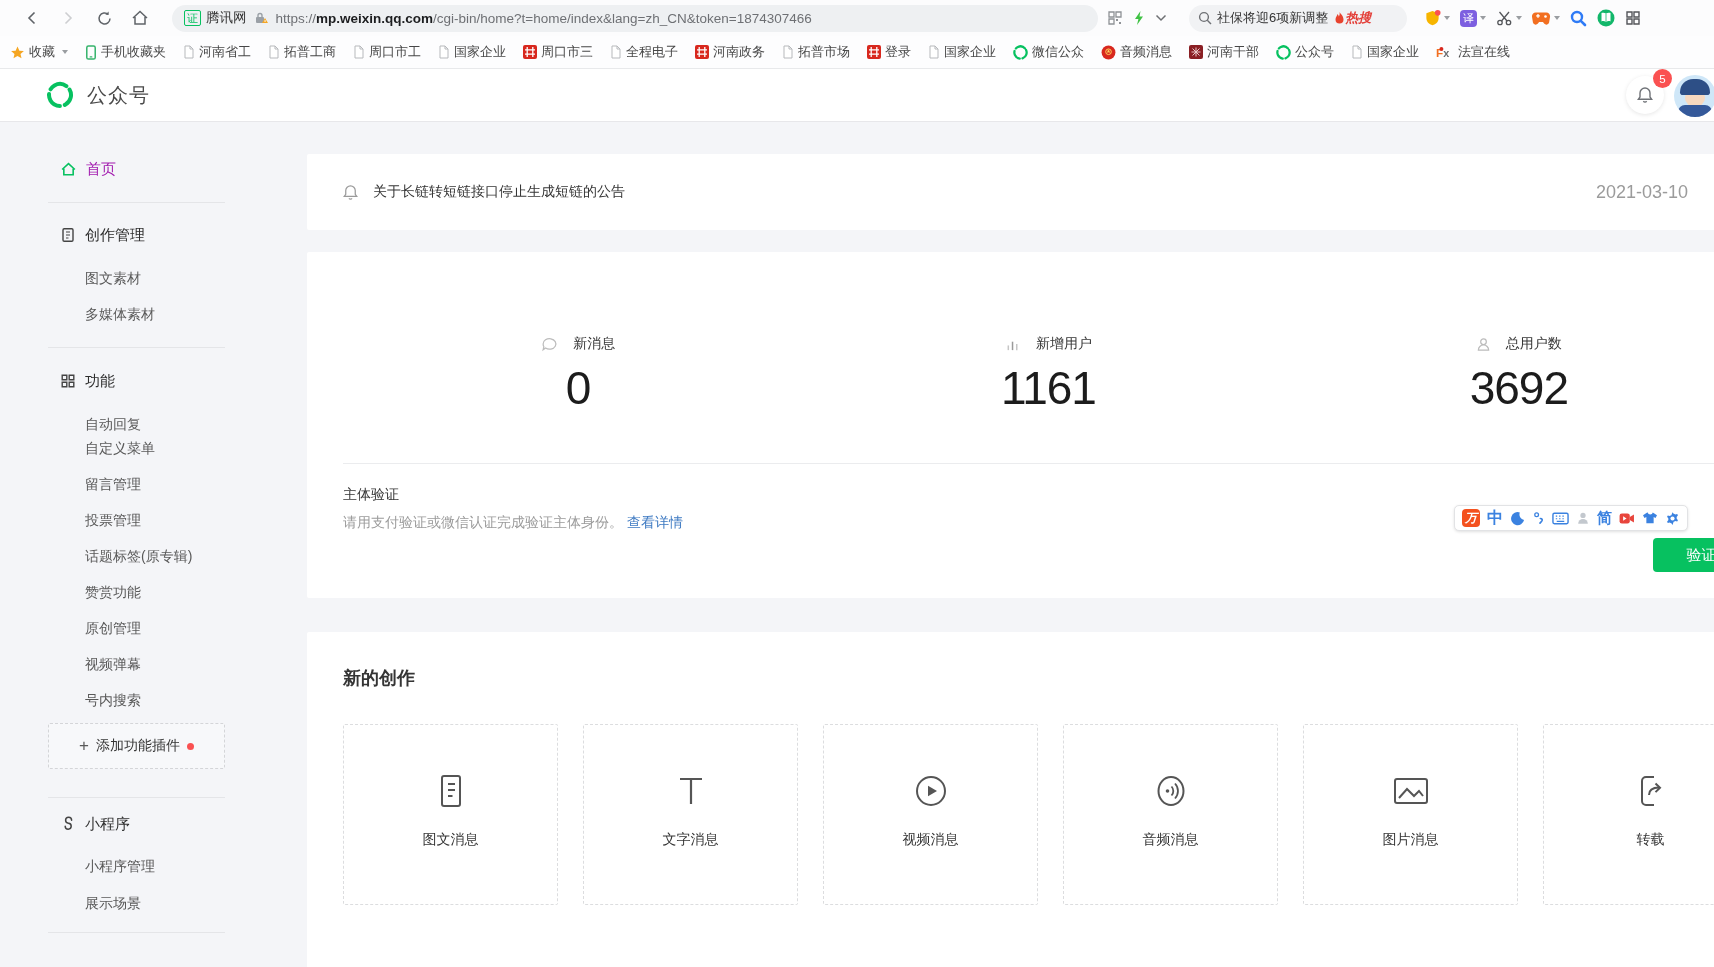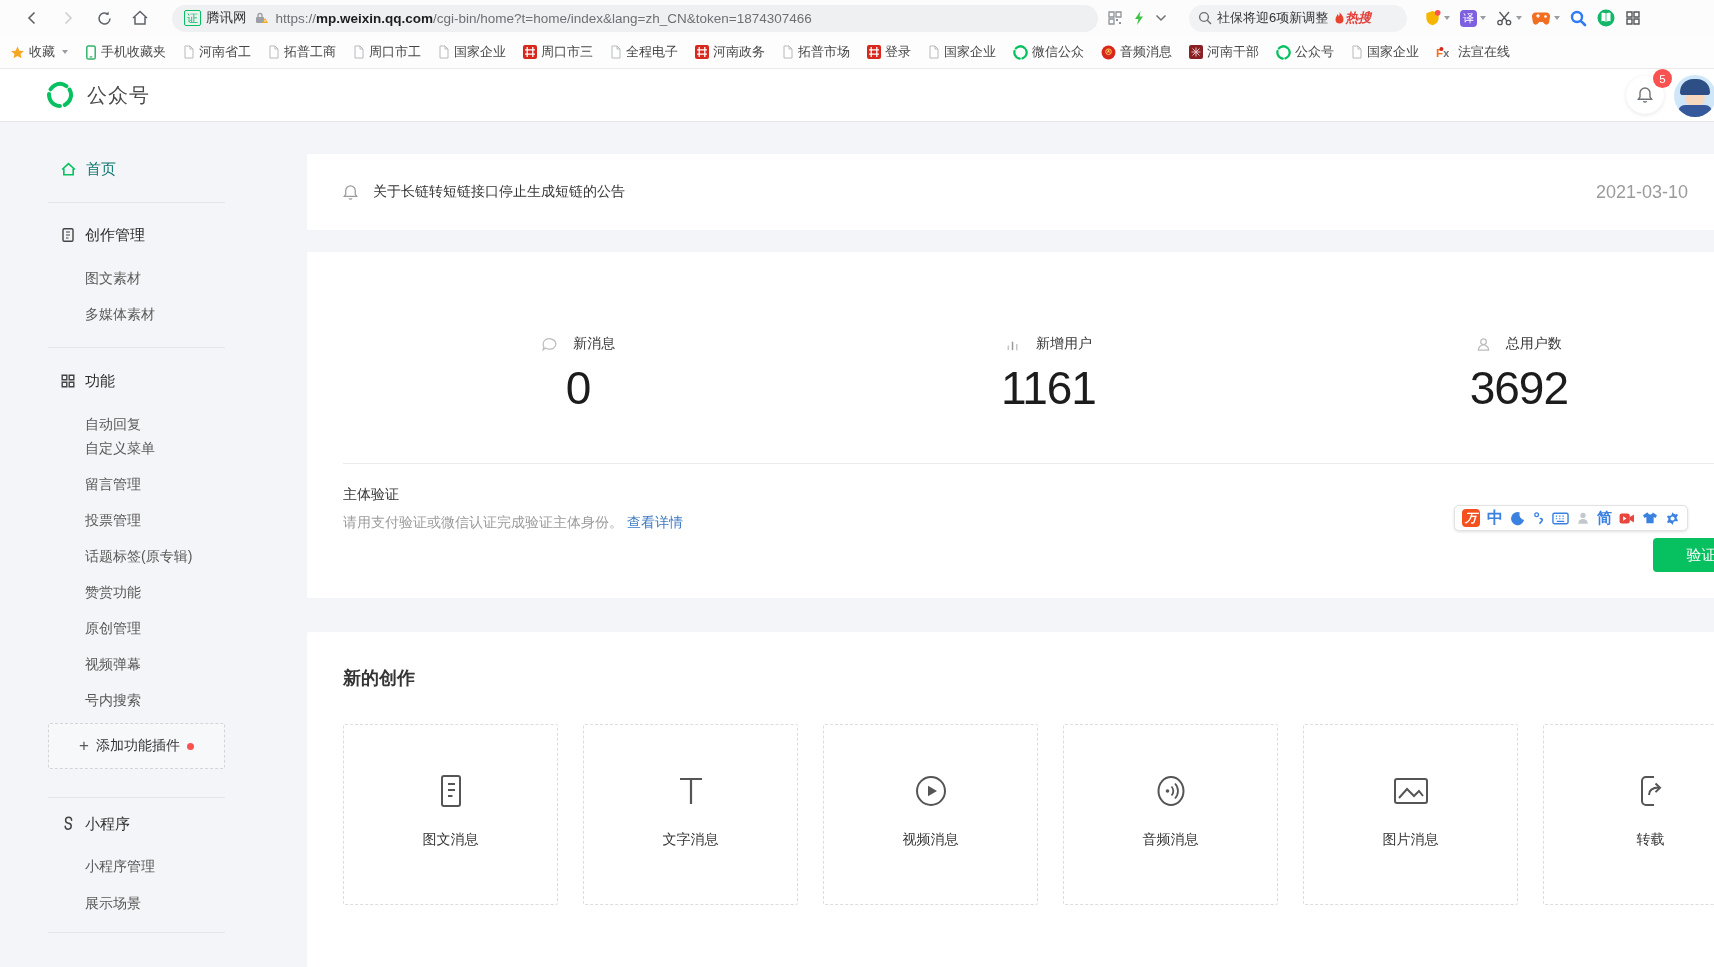--- a/index.html
+++ b/index.html
@@ -36,21 +36,21 @@
   .avatar{position:absolute;right:-2px;top:6px;width:42px;height:42px;border-radius:50%;overflow:hidden;background:#cfe7f8;cursor:pointer;}
   .avatar .hat{position:absolute;left:6px;top:4px;width:30px;height:16px;border-radius:14px 14px 3px 3px;background:#2d4f86;}
   .avatar .face{position:absolute;left:11px;top:14px;width:20px;height:18px;border-radius:50%;background:#f7d9bf;}
   .avatar .body{position:absolute;left:4px;top:30px;width:34px;height:14px;border-radius:8px;background:#35599a;}
 
   
   .layout{display:flex;align-items:flex-start;}
   .sidebar{width:307px;padding:35px 0 0 48px;flex:none;}
   .srow{display:flex;align-items:center;gap:9px;margin-left:12px;line-height:24px;cursor:pointer;}
   .srow .t{font-size:15px;color:#2e2e2e;}
-  .srow.active .t{color:#0f766e;}
+  .srow.active .t{color:#a21caf;}
   .sdiv{border:none;border-top:1px solid #e4e5e8;width:177px;}
   .subs{list-style:none;}
   .subs li{padding-left:37px;line-height:24px;font-size:14px;color:#595959;cursor:pointer;}
   .plugin{width:177px;height:46px;border:1px dashed #d4d5d8;border-radius:2px;display:flex;align-items:center;justify-content:center;gap:7px;font-size:14px;color:#353535;cursor:pointer;background:#f7f8fa;}
   .plugin .plus{font-size:17px;color:#595959;}
   .reddot{width:7px;height:7px;border-radius:50%;background:#fa5151;}
 
   .main{flex:1;padding-top:32px;}
   .card{background:#fff;border-radius:2px;}
 

